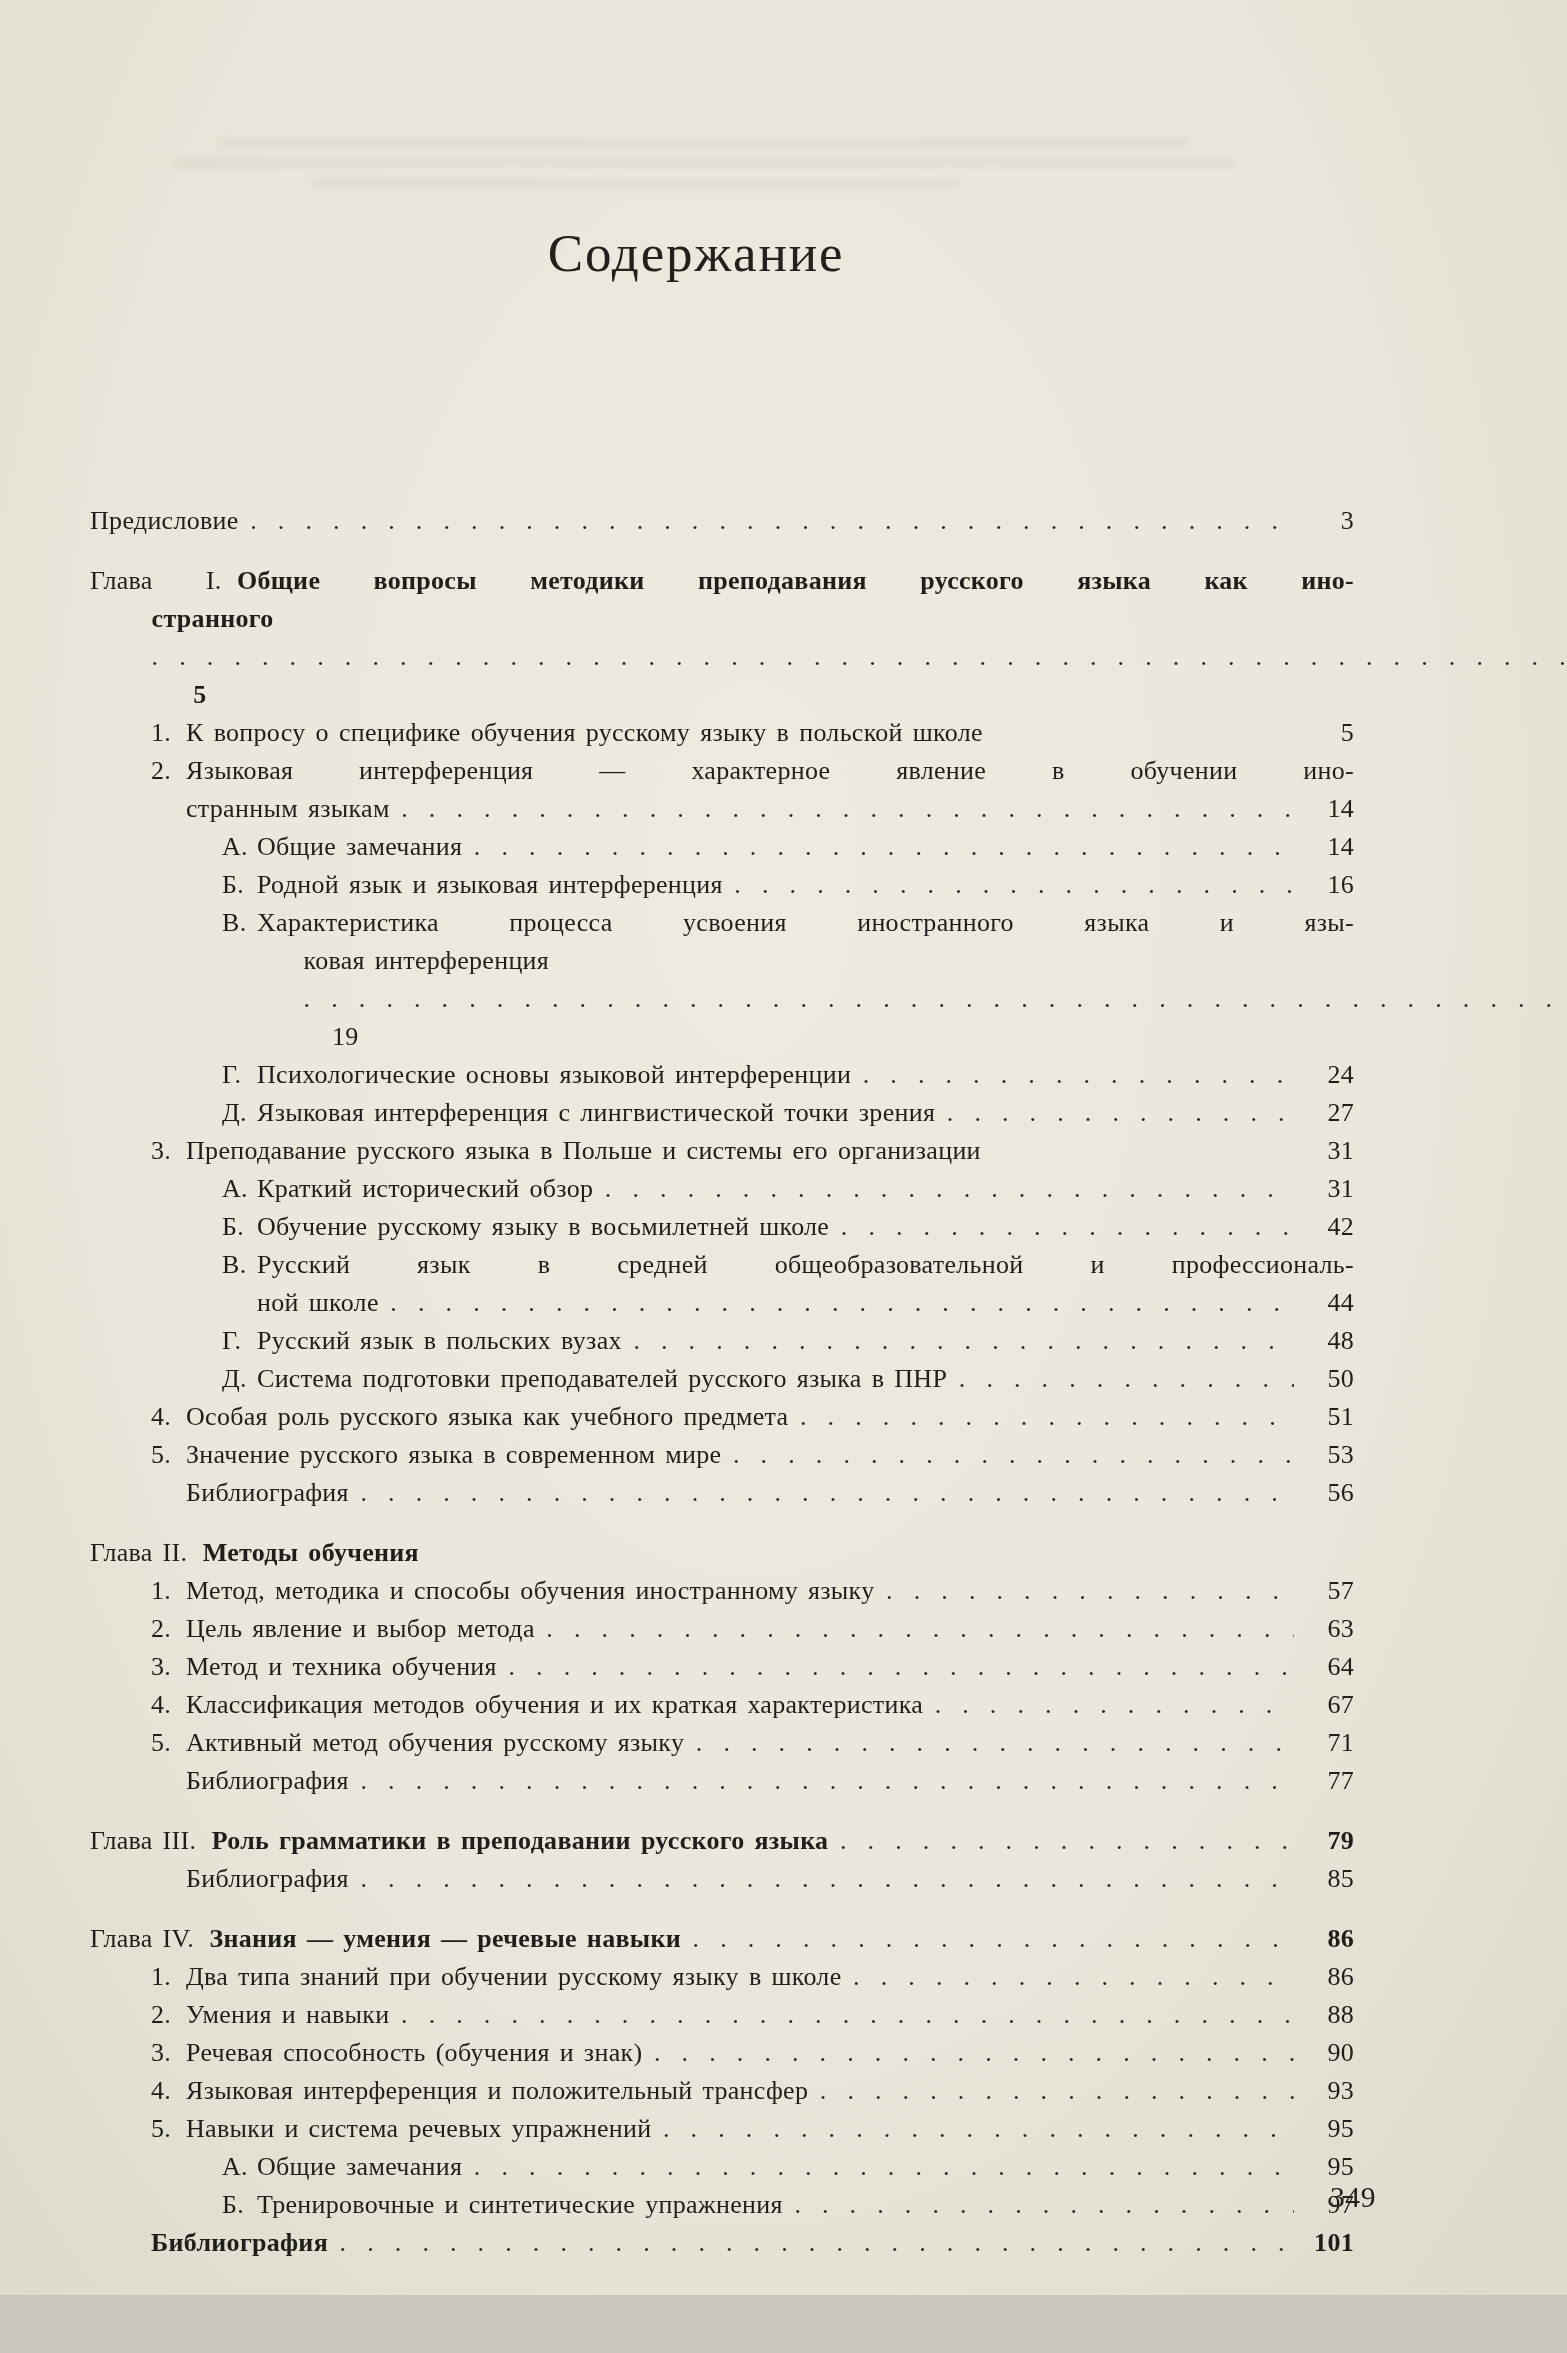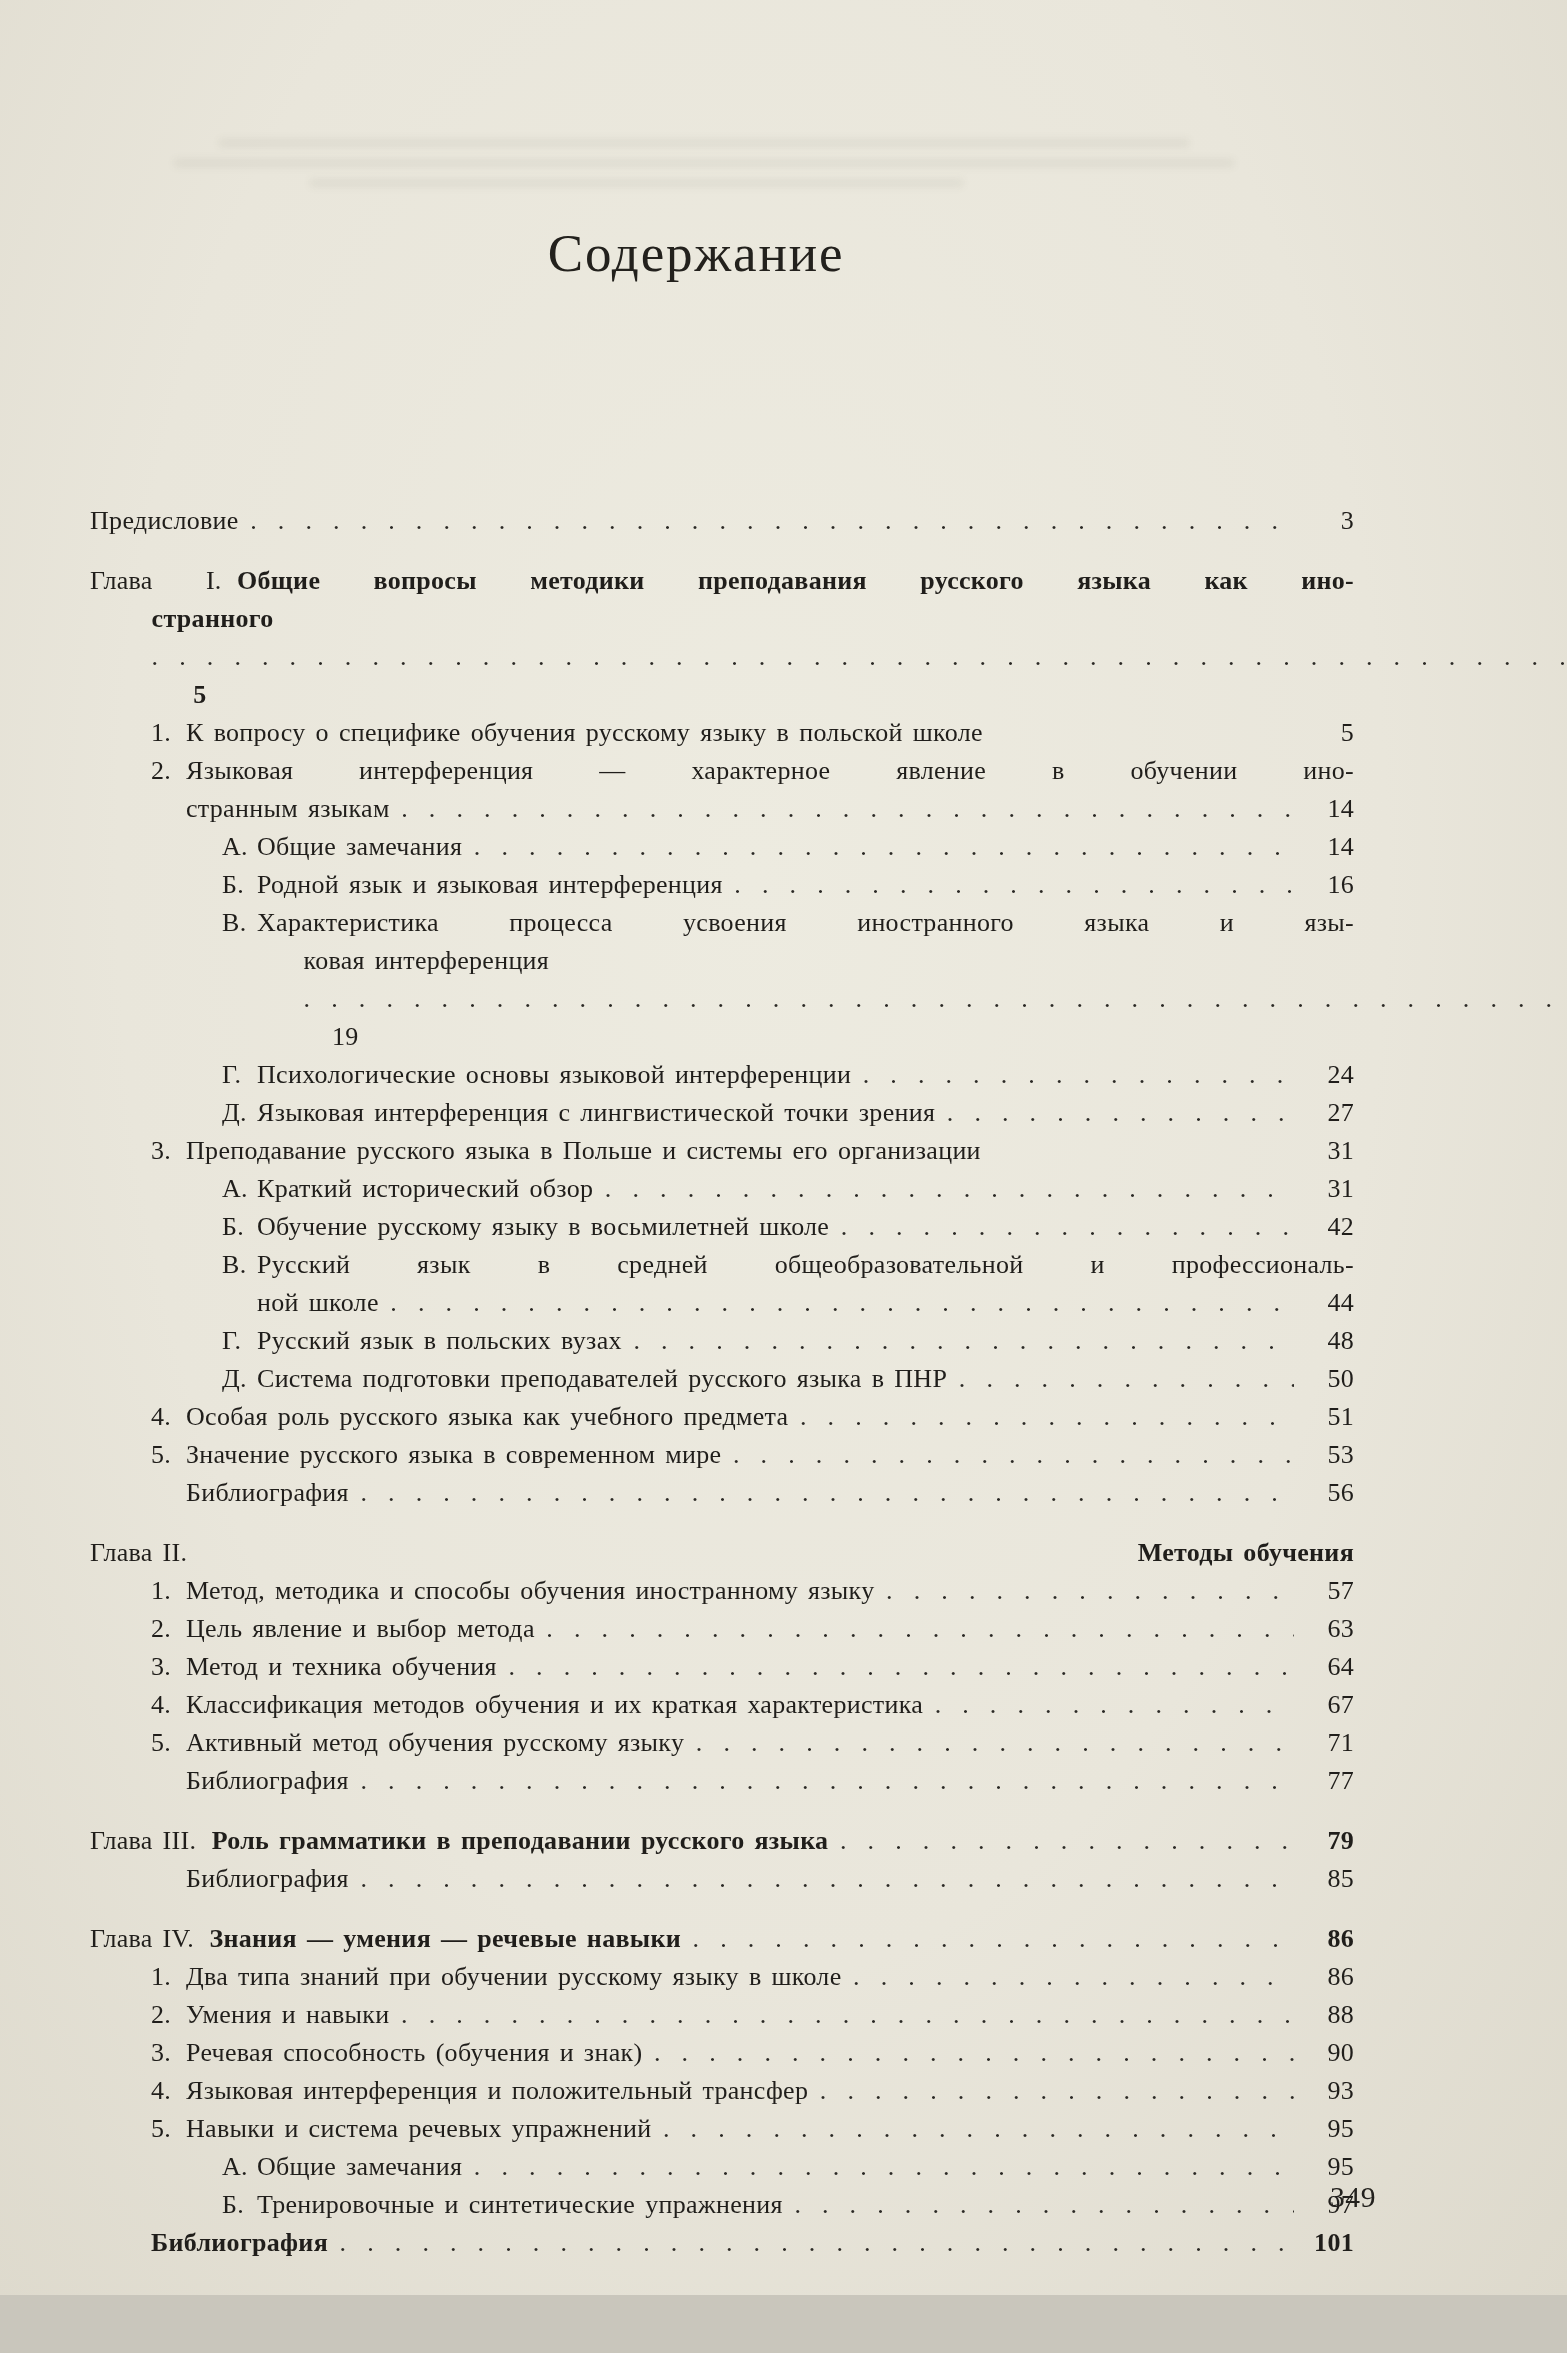--- a/index.html
+++ b/index.html
@@ -51,21 +51,21 @@
     white-space: nowrap;
   }
   .r.fill {
     display: block;
     white-space: normal;
     text-align: justify;
     text-align-last: justify;
   }
   .gap { margin-top: 22px; }
 
-  .ind-ch  { padding-left: 0; justify-content: space-between; }
+  .ind-ch  { padding-left: 0; }
   .ind-chc { padding-left: 50px; flex-direction: column; }
   .ind-n   { padding-left: 96px; }
   .ind-nc  { padding-left: 96px; }
   .ind-nf  { padding-left: 61px; }
   .ind-l   { padding-left: 167px; }
   .ind-lc  { padding-left: 167px; }
   .ind-lc2 { padding-left: 202px; flex-direction: column; }
 
   .lbl { position: absolute; left: 0; }
   .ind-n .lbl, .ind-nc .lbl { left: 61px; }

